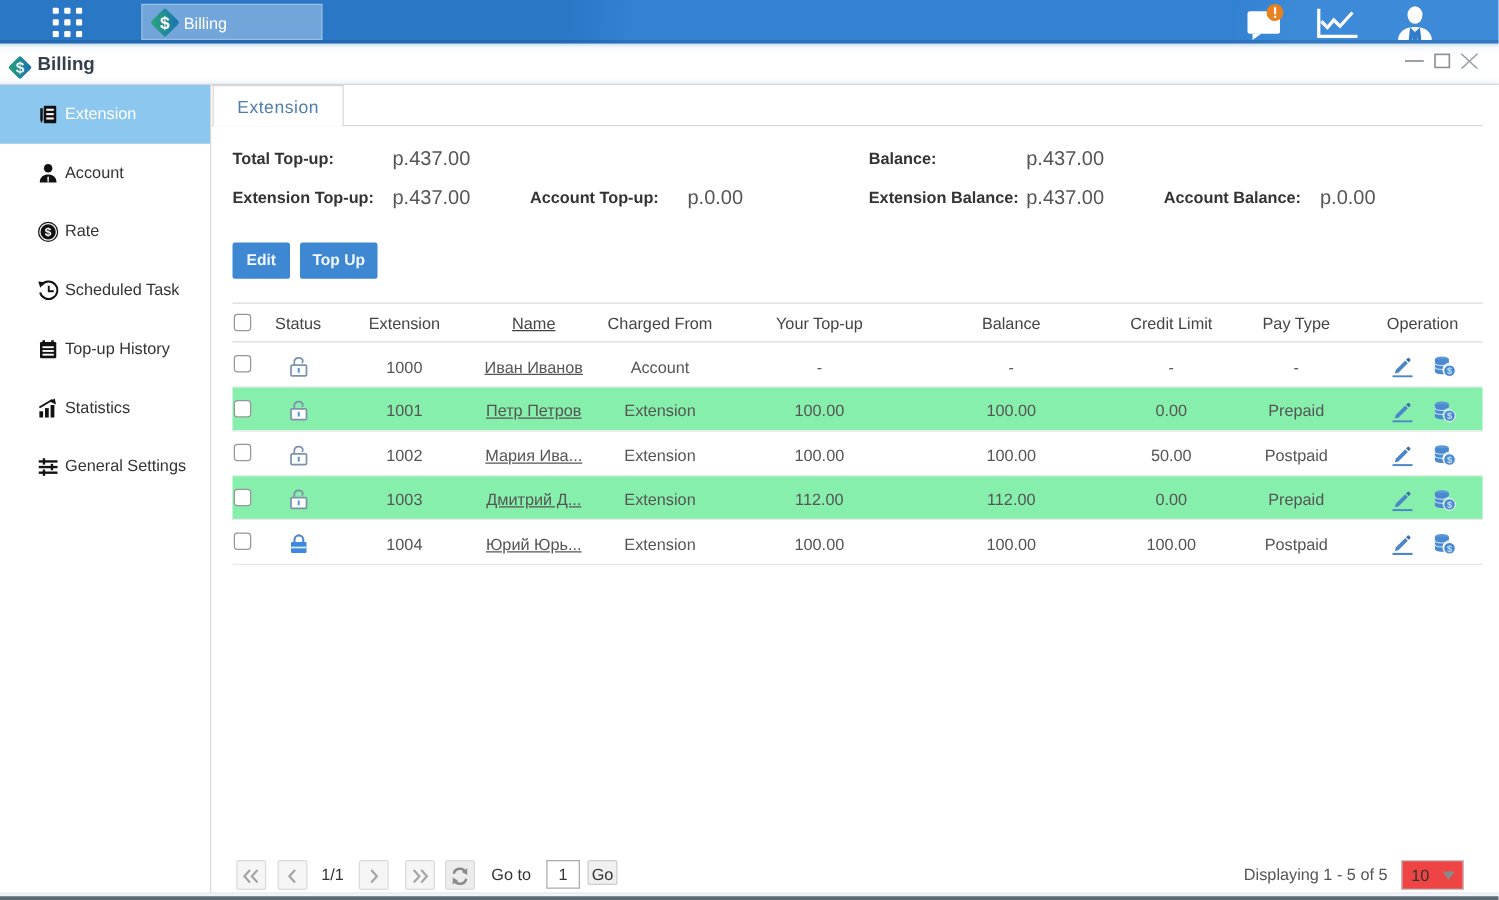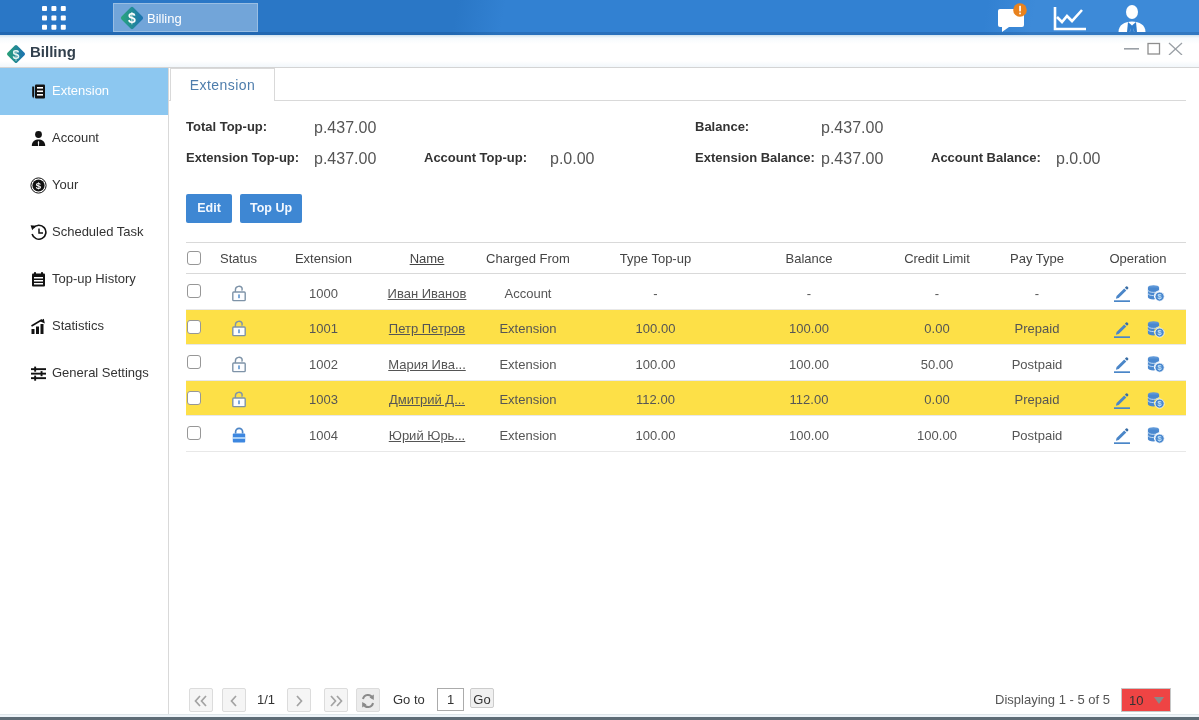--- a/index.html
+++ b/index.html
@@ -38,21 +38,21 @@
 .slabel { position:absolute; font-size:13px; font-weight:bold; color:#333; white-space:nowrap; }
 .sval { position:absolute; font-size:16px; color:#555; white-space:nowrap; }
 .btn { position:absolute; height:29px; background:#3e87d3; border-radius:2px; color:#f2f8ff; font-size:12.5px; font-weight:bold; text-align:center; line-height:29px; }
 
 
 .table { position:absolute; left:17px; top:174px; width:1000px; }
 .thead { display:flex; height:32px; border-top:1px solid #d9d9d9; border-bottom:1px solid #d9d9d9; align-items:center; color:#444; font-size:13px; }
 .trow { display:flex; height:35.5px; border-bottom:1px solid #e8e8e8; align-items:center; color:#555; font-size:13px; }
 .trow > div { padding-top:4px; }
 .trow .c0 { padding-top:0; }
-.trow.alt { background:#fde047; }
+.trow.alt { background:#86efac; }
 .c0{width:25px;} .c1{width:55px;text-align:center;} .c2{width:115px;text-align:center;}
 .c3{width:92px;text-align:center;text-decoration:underline;} .c4{width:110px;text-align:center;} .c5{width:145px;text-align:center;}
 .c6{width:162px;text-align:center;} .c7{width:94px;text-align:center;} .c8{width:106px;text-align:center;}
 .c9{width:96px;}
 .cb { width:14px; height:14px; border:1px solid #979797; border-radius:3px; background:#fff; margin-left:1px; }
 .lk { vertical-align:middle; }
 .c1 svg, .c9 svg { display:inline-block; vertical-align:middle; }
 .thead .c9 { text-align:center; } .trow .c9 { text-align:left; } .c9 .op1 { margin-left:23px; } .c9 .op2 { margin-left:15px; }
 
 
@@ -159,21 +159,21 @@
       <polygon points="8.5,10.8 9.2,12.1 8.9,16 8.1,16 7.8,12.1" fill="#fff" opacity="0.95"></polygon>
     </svg>
     <div class="lbl">Account</div>
   </div>
   <div class="sideitem">
     <svg class="ic" viewBox="0 0 17 17">
       <circle cx="8.5" cy="8.5" r="7.6" fill="none" stroke="#121212" stroke-width="1"></circle>
       <circle cx="8.5" cy="8.5" r="6.1" fill="#121212"></circle>
       <text x="8.5" y="12" font-size="9.5" font-weight="bold" fill="#fff" text-anchor="middle" font-family="Liberation Sans">$</text>
     </svg>
-    <div class="lbl">Your</div>
+    <div class="lbl">Rate</div>
   </div>
   <div class="sideitem">
     <svg class="ic" viewBox="0 0 17 17">
       <path d="M3.2 4.1 A7 7 0 1 1 2.1 10" fill="none" stroke="#121212" stroke-width="1.6"></path>
       <polygon points="0.6,1.2 5.8,1.8 2.2,6.2" fill="#121212"></polygon>
       <path d="M9 4.5 V9 H13" fill="none" stroke="#121212" stroke-width="1.5"></path>
     </svg>
     <div class="lbl">Scheduled Task</div>
   </div>
   <div class="sideitem">
@@ -233,21 +233,21 @@
 
   <div class="table">
     <div class="thead">
       <div class="c0">
           <div class="cb"></div>
         </div>
       <div class="c1">Status</div>
       <div class="c2">Extension</div>
       <div class="c3">Name</div>
       <div class="c4">Charged From</div>
-      <div class="c5">Type Top-up</div>
+      <div class="c5">Your Top-up</div>
       <div class="c6">Balance</div>
       <div class="c7">Credit Limit</div>
       <div class="c8">Pay Type</div>
       <div class="c9">Operation</div>
     </div>
     <div class="trow">
       <div class="c0">
           <div class="cb"></div>
         </div>
       <div class="c1"><svg class="lk" width="16" height="17" viewBox="0 0 16 17">

